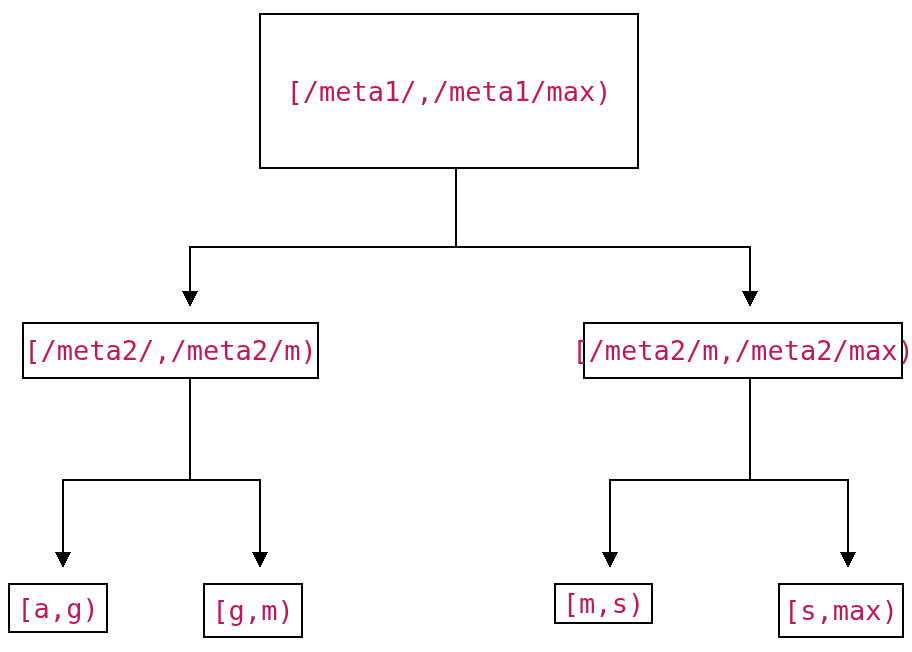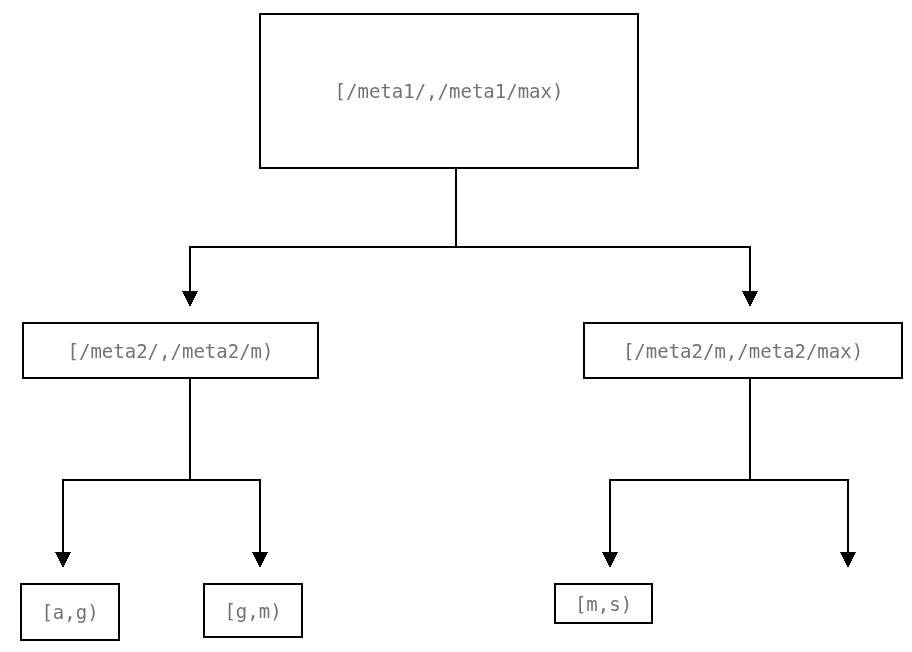--- a/index.html
+++ b/index.html
@@ -31,28 +31,28 @@
     stroke: none;
   }
   .node {
     position: absolute;
     box-sizing: border-box;
     border: 2px solid #000000;
     background: #ffffff;
     display: flex;
     align-items: center;
     justify-content: center;
-    color: #737373;
-    font-size: 19px;
+    color: #be185d;
+    font-size: 27px;
     white-space: nowrap;
   }
   .node-root  { left: 259px; top: 13px;  width: 380px; height: 156px; }
   .node-left  { left: 22px;  top: 322px; width: 297px; height: 57px;  }
   .node-right { left: 583px; top: 322px; width: 320px; height: 57px;  }
-  .leaf-0 { left: 20px;   top: 583px; width: 100px; height: 58px; }
+  .leaf-0 { left: 8px;   top: 583px; width: 100px; height: 50px; }
   .leaf-1 { left: 203px; top: 583px; width: 100px; height: 55px; }
   .leaf-2 { left: 554px; top: 583px; width: 99px;  height: 41px; }
   .leaf-3 { left: 778px; top: 583px; width: 126px; height: 55px; }
 </style>
 </head>
 <body>
 
 <div class="canvas">
 
   <svg class="connectors" viewBox="0 0 912 652" shape-rendering="crispEdges">
@@ -84,14 +84,15 @@
   <div class="node node-left">[/meta2/,/meta2/m)</div>
 
   <div class="node node-right">[/meta2/m,/meta2/max)</div>
 
   <div class="node leaf-0">[a,g)</div>
 
   <div class="node leaf-1">[g,m)</div>
 
   <div class="node leaf-2">[m,s)</div>
 
+  <div class="node leaf-3">[s,max)</div>
 
 </div>
 
 </body></html>

